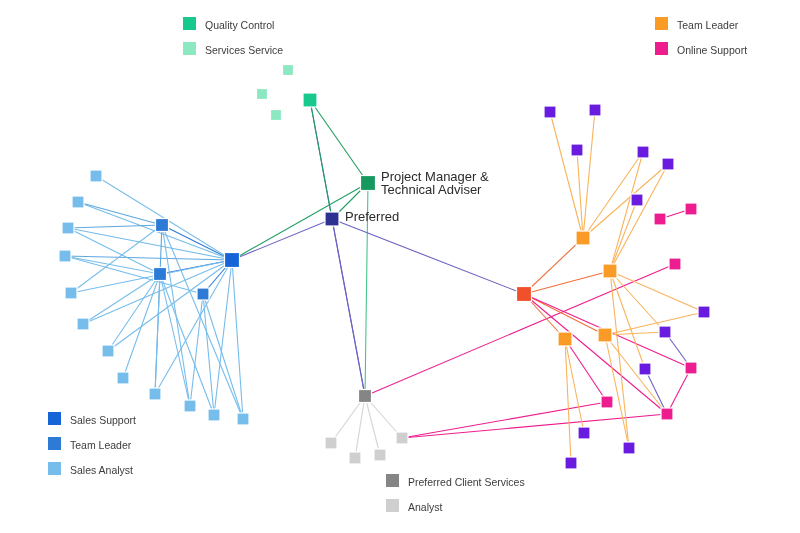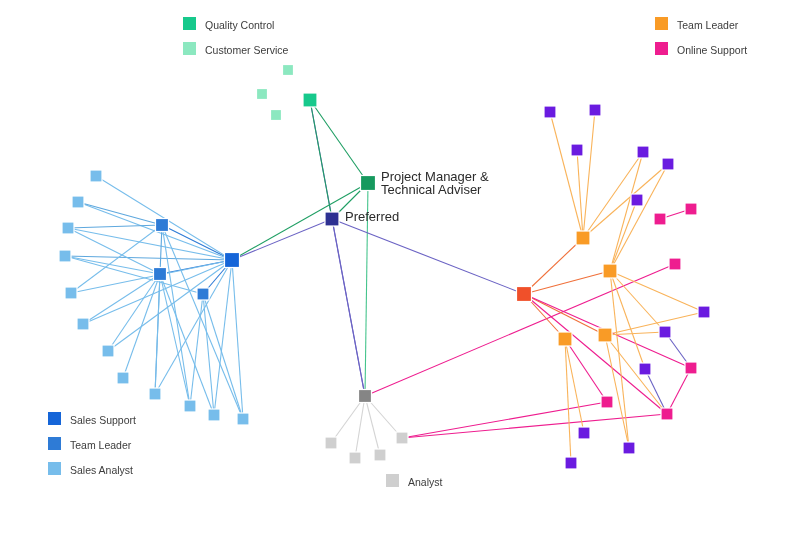--- a/index.html
+++ b/index.html
@@ -154,21 +154,21 @@
     </g>
 </svg>
 
 <div class="legend" id="legend-green">
     <div class="legend-row">
       <span class="legend-swatch" style="background: rgb(23, 201, 140);"></span>
       <span class="legend-label">Quality Control</span>
     </div>
     <div class="legend-row">
       <span class="legend-swatch" style="background: rgb(140, 232, 192);"></span>
-      <span class="legend-label">Customer Service</span>
+      <span class="legend-label">Services Service</span>
     </div>
   </div>
 <div class="legend" id="legend-warm">
     <div class="legend-row">
       <span class="legend-swatch" style="background: rgb(249, 155, 38);"></span>
       <span class="legend-label">Team Leader</span>
     </div>
     <div class="legend-row">
       <span class="legend-swatch" style="background: rgb(238, 29, 143);"></span>
       <span class="legend-label">Online Support</span>
@@ -182,20 +182,24 @@
     <div class="legend-row">
       <span class="legend-swatch" style="background: rgb(46, 123, 214);"></span>
       <span class="legend-label">Team Leader</span>
     </div>
     <div class="legend-row">
       <span class="legend-swatch" style="background: rgb(119, 189, 235);"></span>
       <span class="legend-label">Sales Analyst</span>
     </div>
   </div>
 <div class="legend" id="legend-gray">
+    <div class="legend-row">
+      <span class="legend-swatch" style="background: rgb(133, 133, 133);"></span>
+      <span class="legend-label">Preferred Client Services</span>
+    </div>
     <div class="legend-row">
       <span class="legend-swatch" style="background: rgb(207, 207, 207);"></span>
       <span class="legend-label">Analyst</span>
     </div>
   </div>
 
 <div class="node-label" id="label-pm">Project Manager &amp;
 Technical Adviser</div>
 <div class="node-label" id="label-director">Preferred</div>
 

